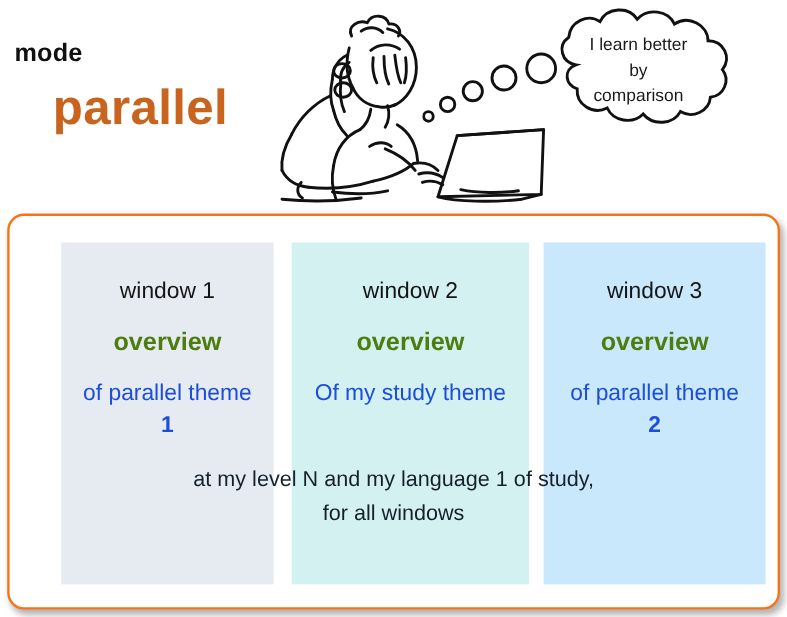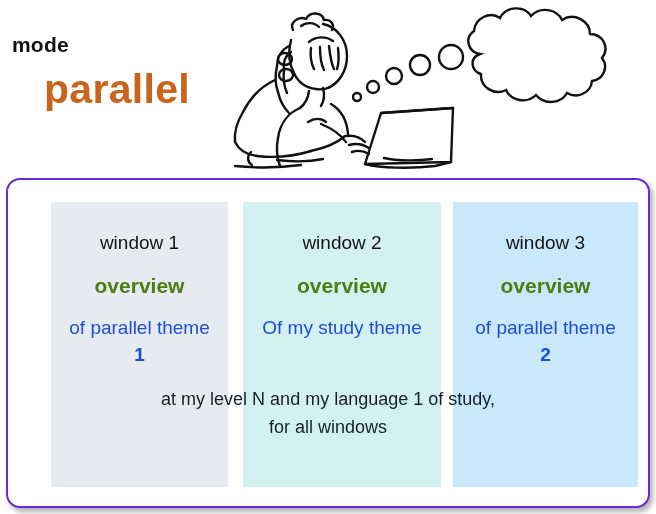--- a/index.html
+++ b/index.html
@@ -58,21 +58,21 @@
     line-height: 21px;
     color: #1a1a1a;
   }
 
   
   #mode-panel {
     position: absolute;
     left: 6px; top: 178px;
     width: 644px; height: 330px;
     box-sizing: border-box;
-    border: 2px solid #6d28d9;
+    border: 2px solid #f97316;
     border-radius: 14px;
     background: #ffffff;
     box-shadow: 3px 4px 5px rgba(0,0,0,0.30);
   }
 
   .window-col {
     position: absolute;
     top: 22px;
     height: 285px;
     box-sizing: border-box;
@@ -203,20 +203,25 @@
              c12,-8 28,1 28,14
              c13,0 20,14 12,24
              c7,9 1,22 -10,23
              c-1,12 -15,18 -25,12
              c-6,11 -23,12 -31,2
              c-9,9 -25,6 -30,-5
              c-12,6 -26,-3 -25,-16
              c-10,-3 -12,-16 -1,-20 Z"></path>
   </svg>
 
+  <div id="bubble-text">
+    <span>I learn better</span><br>
+    <span>by</span><br>
+    <span>comparison</span>
+  </div>
 </div>
 
 <div id="mode-panel">
 
   <div class="window-col" id="window-col-1">
     <div class="window-title">window 1</div>
     <div class="window-overview">overview</div>
     <div class="window-sub">
       <span>of parallel theme</span>
       <span class="emph">1</span>

